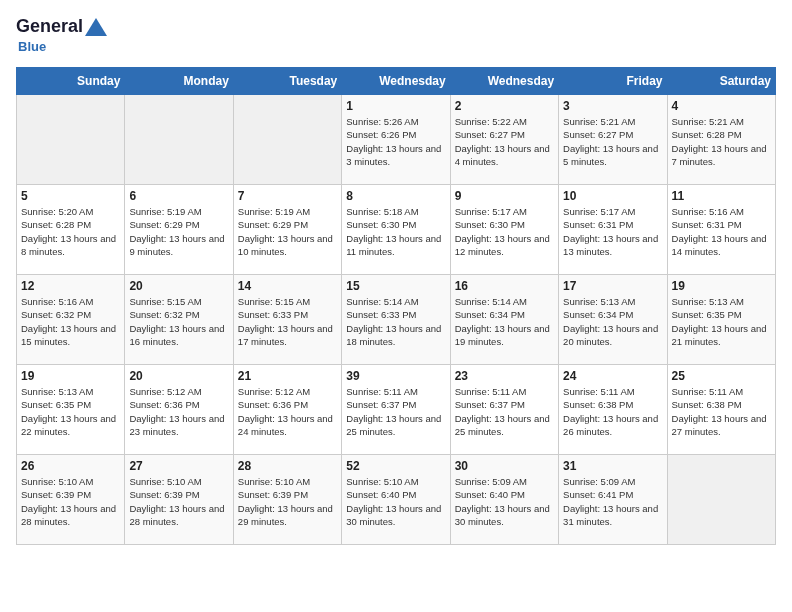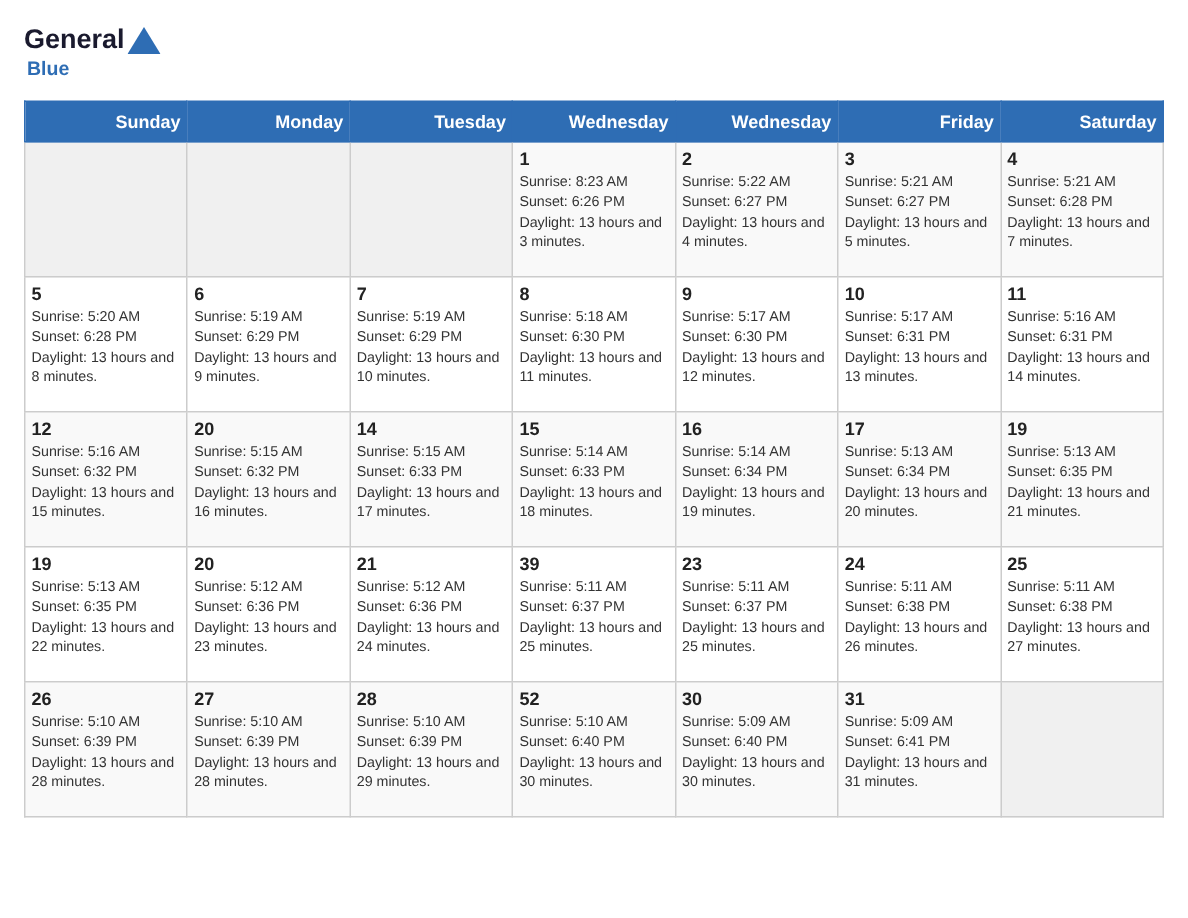--- a/index.html
+++ b/index.html
@@ -113,21 +113,21 @@
         <th>Saturday</th>
       </tr>
   </thead>
   <tbody id="calendar-body">
   <tr>
         <td class="empty-cell"></td>
         <td class="empty-cell"></td>
         <td class="empty-cell"></td>
         <td>
           <span class="day-num">1</span>
-          <div class="day-info"><span>Sunrise: 8:23 AM</span><br><span>Sunset: 6:26 PM</span><br><span>Daylight: 13 hours and 3 minutes.</span></div>
+          <div class="day-info"><span>Sunrise: 5:26 AM</span><br><span>Sunset: 6:26 PM</span><br><span>Daylight: 13 hours and 3 minutes.</span></div>
         </td>
         <td>
           <span class="day-num">2</span>
           <div class="day-info"><span>Sunrise: 5:22 AM</span><br><span>Sunset: 6:27 PM</span><br><span>Daylight: 13 hours and 4 minutes.</span></div>
         </td>
         <td>
           <span class="day-num">3</span>
           <div class="day-info"><span>Sunrise: 5:21 AM</span><br><span>Sunset: 6:27 PM</span><br><span>Daylight: 13 hours and 5 minutes.</span></div>
         </td>
         <td>

